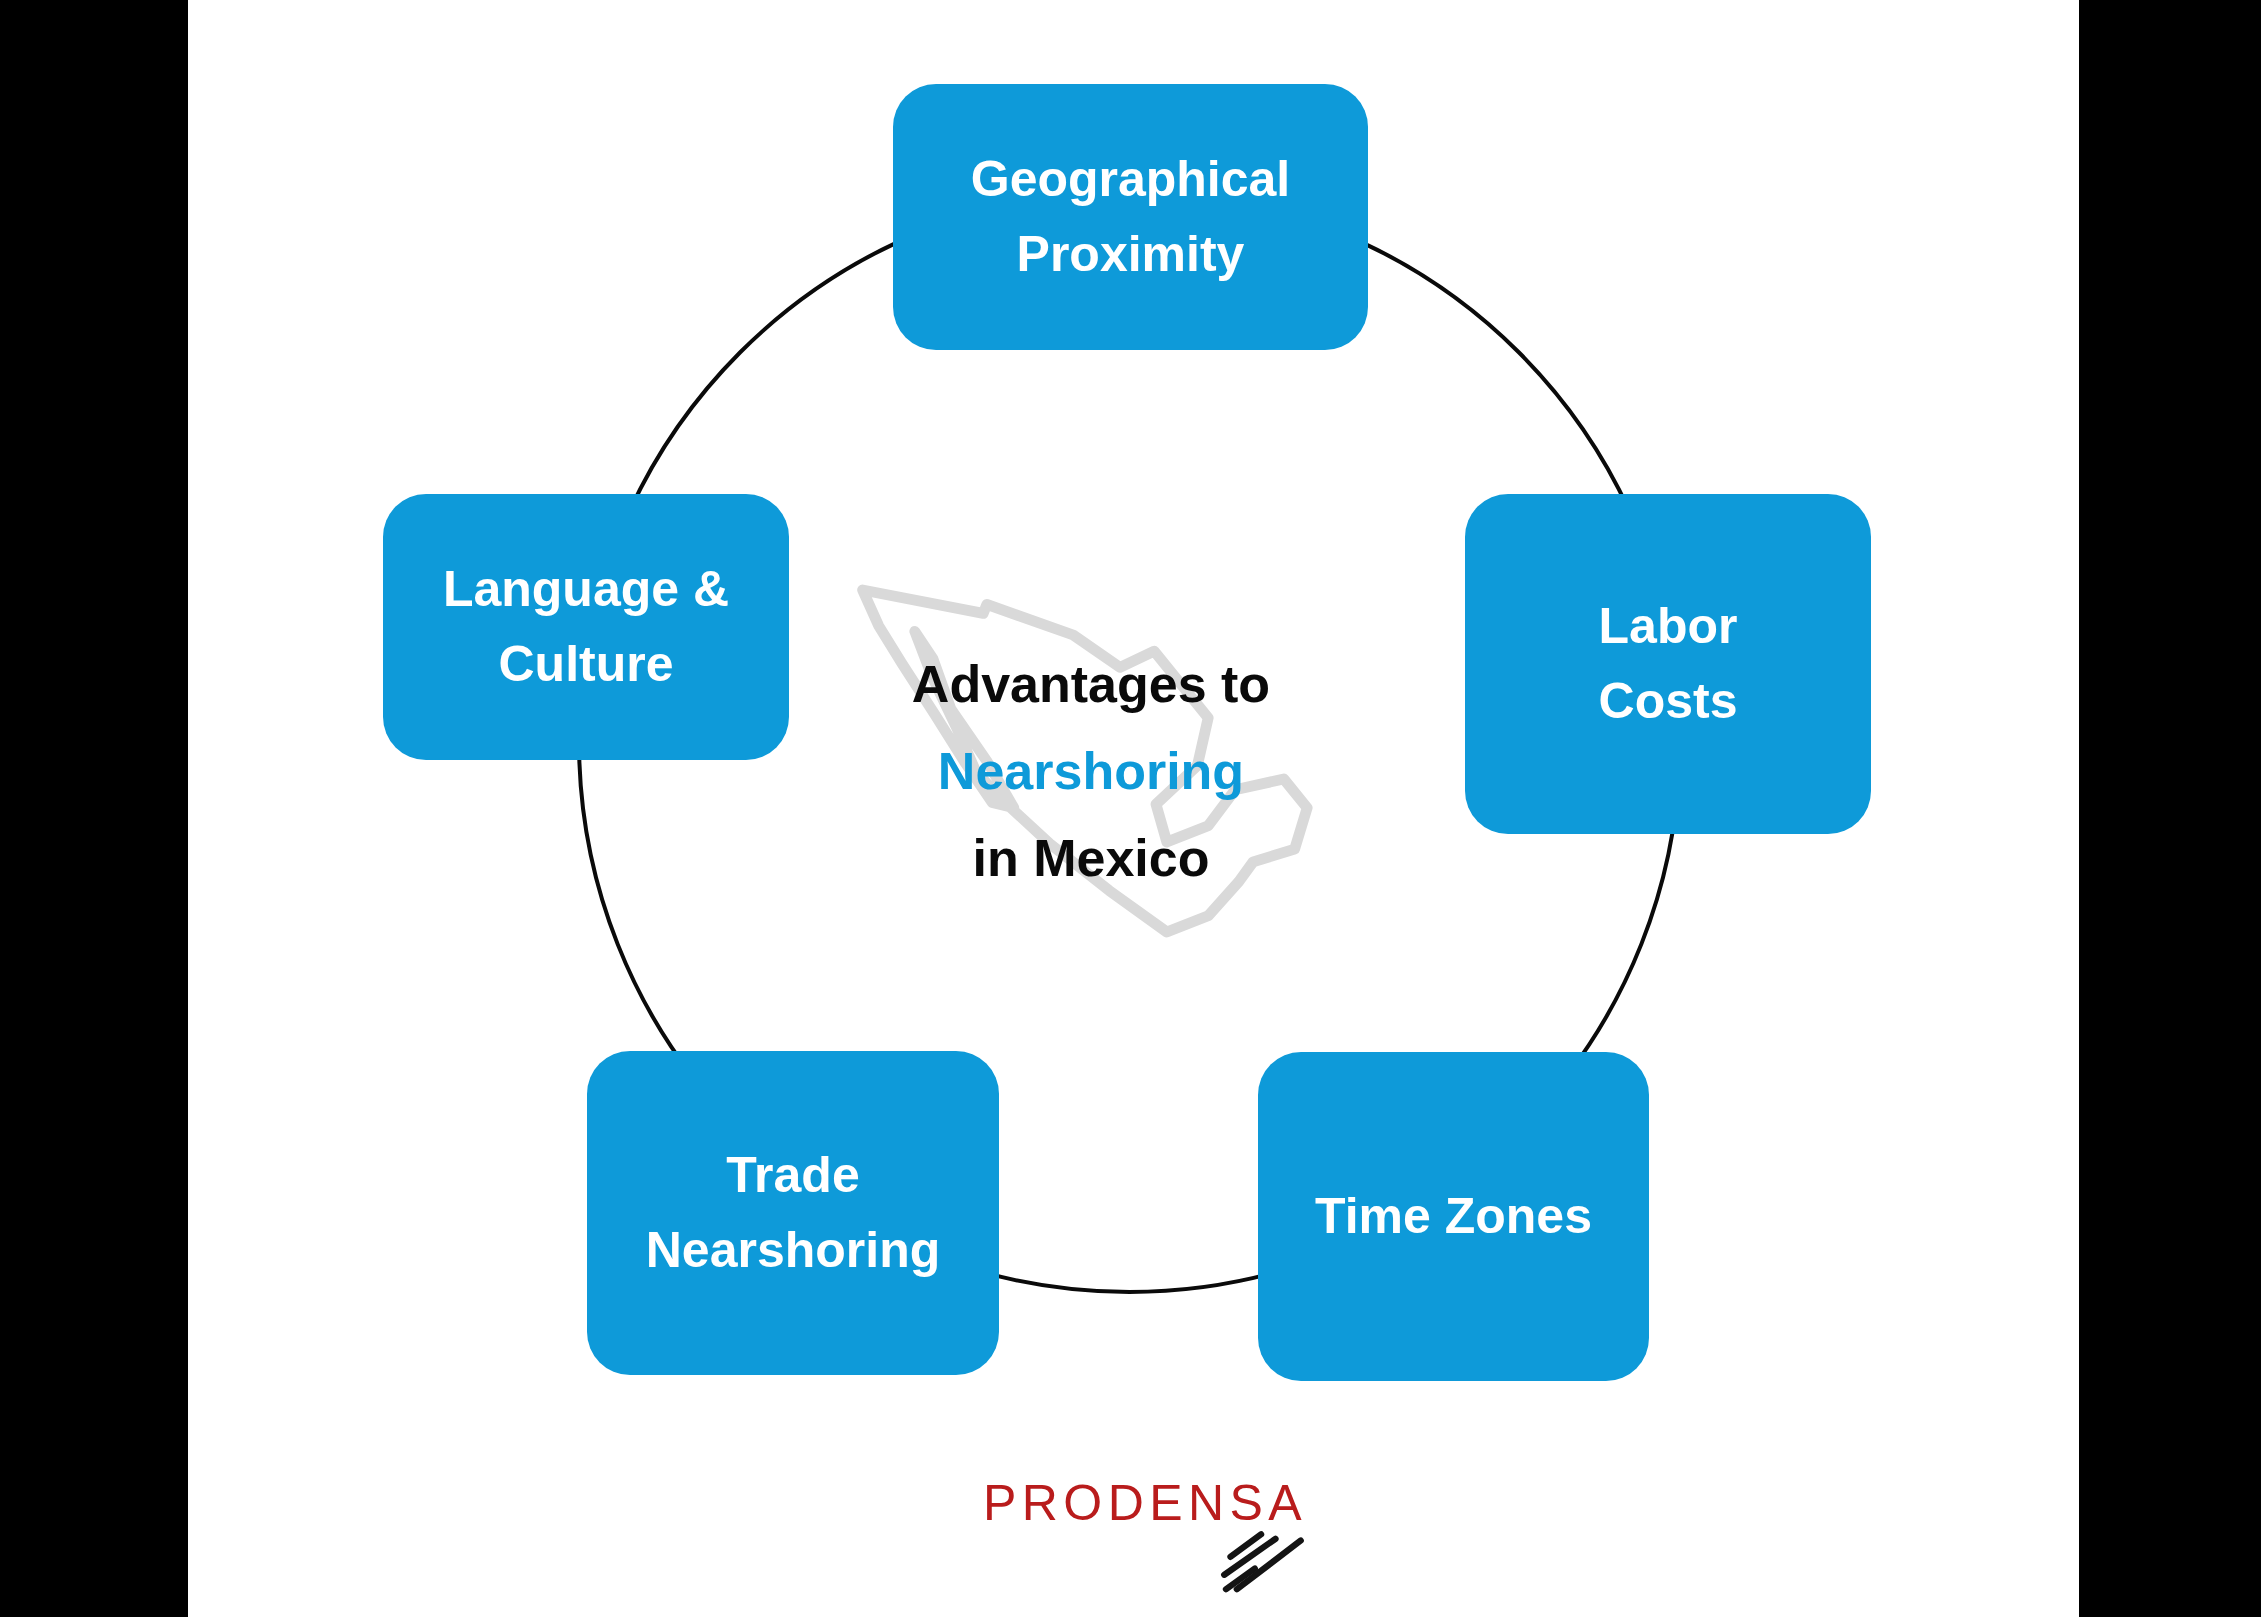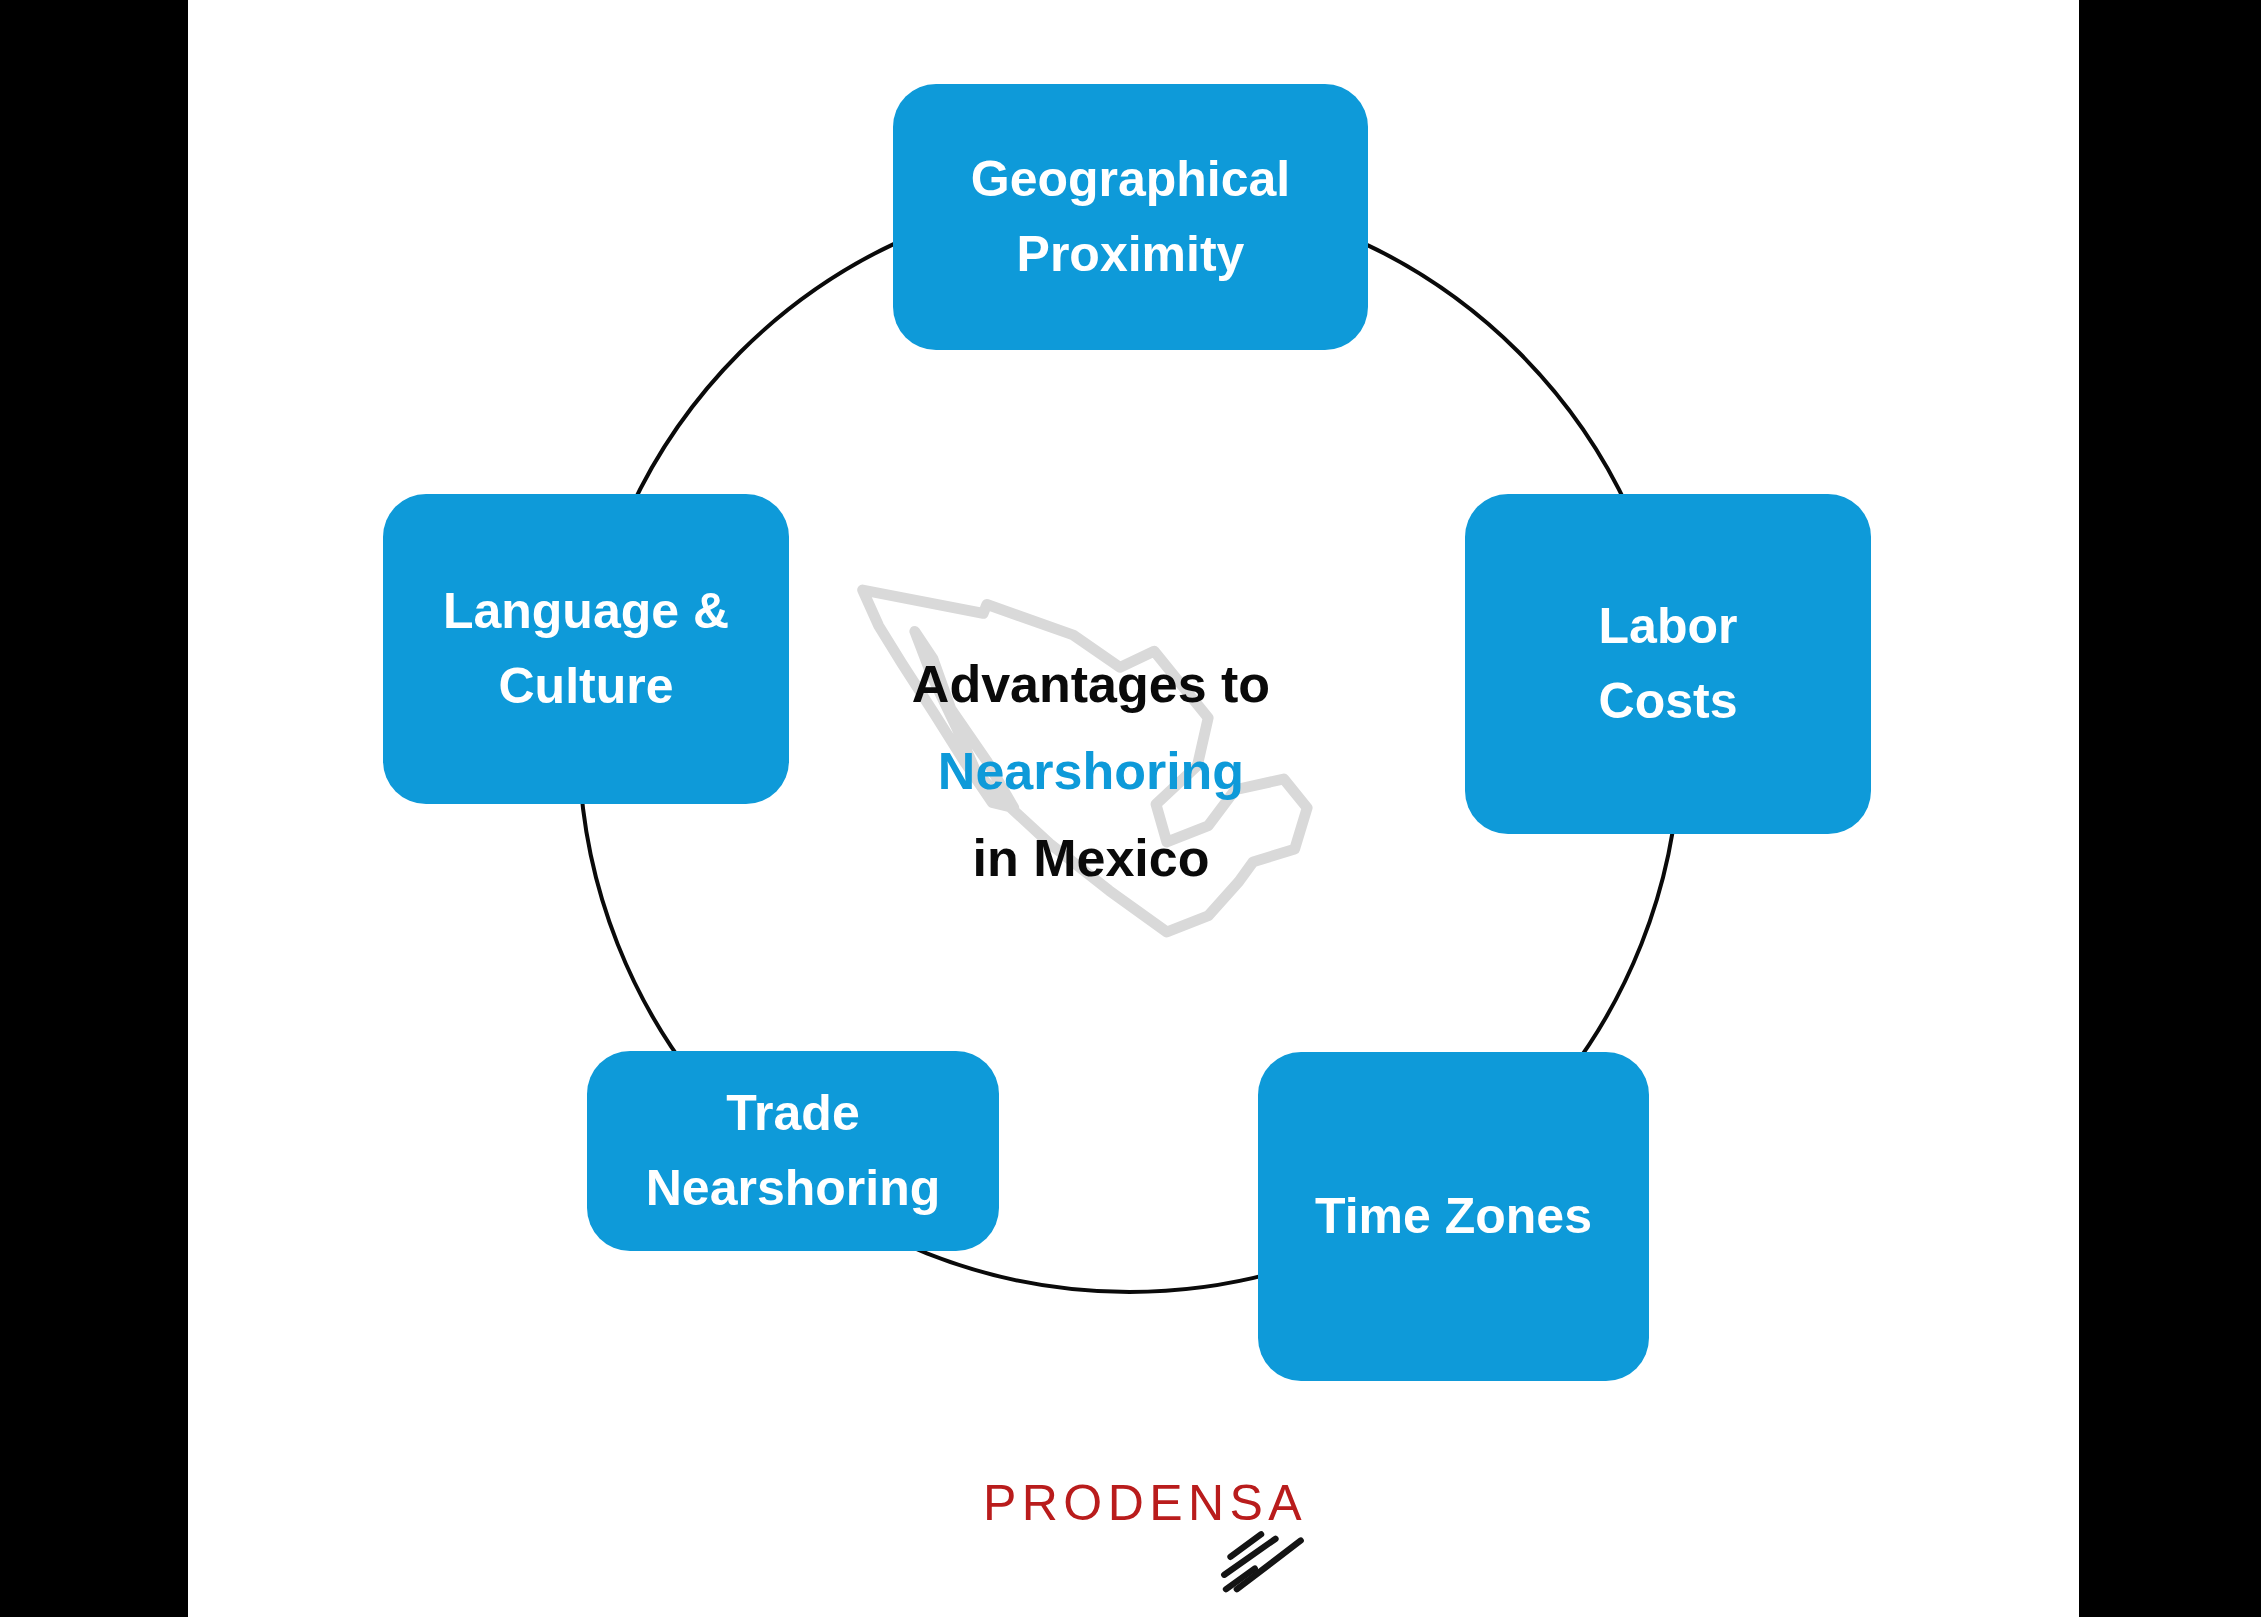--- a/index.html
+++ b/index.html
@@ -38,23 +38,23 @@
     font-weight: bold;
     font-size: 50px;
     line-height: 1.5;
     display: flex; flex-direction: column;
     align-items: center; justify-content: center;
     text-align: right;
     z-index: 3;
   }
   .node span { display: block; }
   .node.top          { left: 705px;  top: 84px;   width: 475px; height: 266px; }
-  .node.left-node    { left: 195px;  top: 494px;  width: 406px; height: 310px; }
+  .node.left-node    { left: 195px;  top: 494px;  width: 406px; height: 266px; }
   .node.right-node   { left: 1277px; top: 494px;  width: 406px; height: 340px; }
-  .node.bottom-left  { left: 399px;  top: 1051px; width: 412px; height: 200px; }
+  .node.bottom-left  { left: 399px;  top: 1051px; width: 412px; height: 324px; }
   .node.bottom-right { left: 1070px; top: 1052px; width: 391px; height: 329px; }
   .center-title {
     position: absolute;
     left: 588px; top: 641px; width: 630px;
     text-align: center;
     font-size: 52px; font-weight: bold;
     line-height: 1.67;
     color: #0a0a0a;
     z-index: 4;
   }

